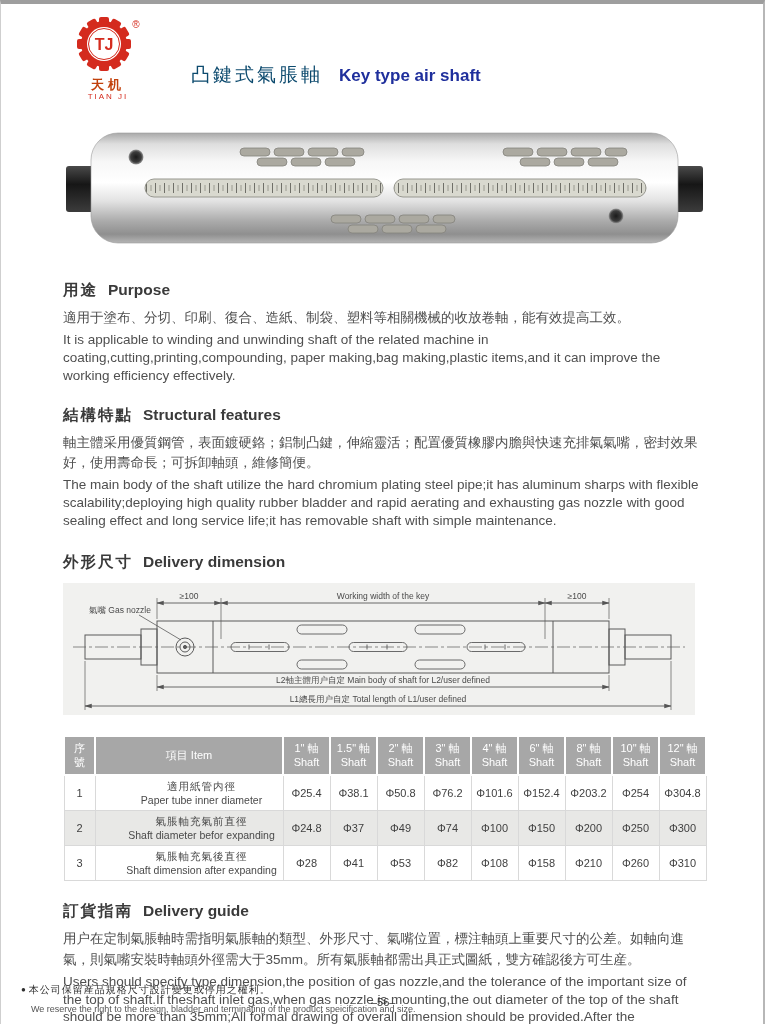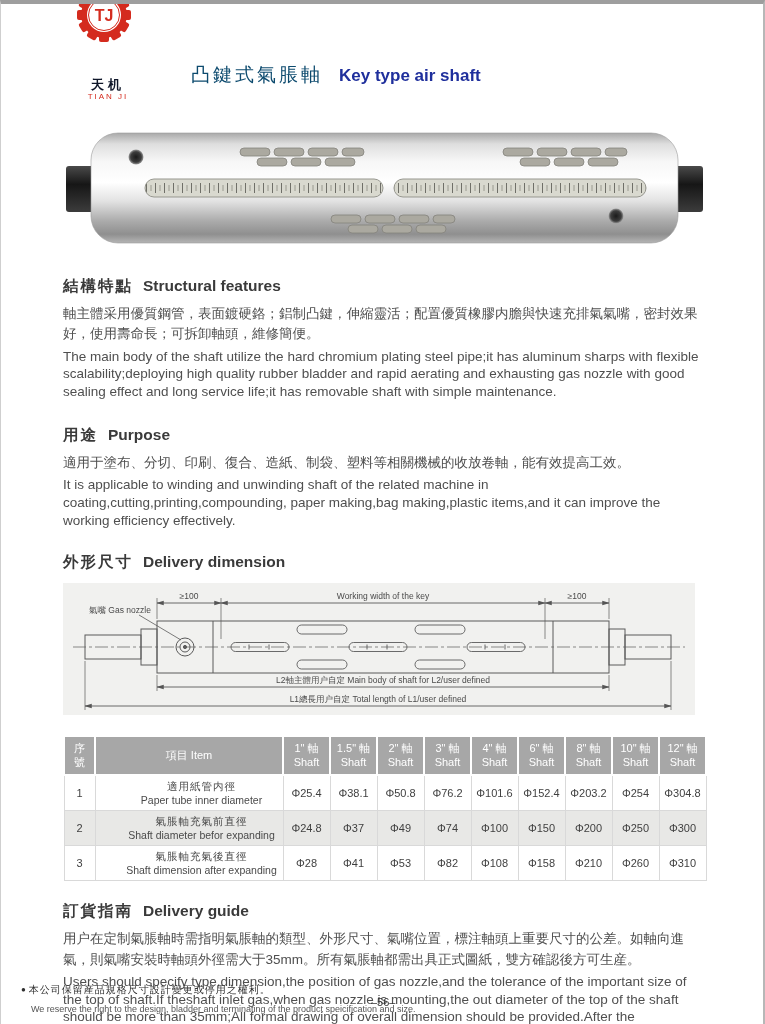--- a/index.html
+++ b/index.html
@@ -7,21 +7,21 @@
   .page{
     position:relative; width:765px; height:1024px; margin:0 auto; background:#ffffff;
     border-top:4px solid #9e9e9e; border-left:1px solid #cfcfcf; border-right:2px solid #b7b7b7;
     overflow:hidden;
   }
   .content{ padding:0 58px 0 62px; }
 
   
   .header{ display:flex; align-items:flex-end; margin-top:18px; height:80px; }
   .logo-block{ width:90px; text-align:center; position:relative; }
-  .logo-zh{ color:#0f172a; font-size:13px; font-weight:bold; letter-spacing:4px; line-height:1.1;margin-top:29px; }
+  .logo-zh{ color:#c2410c; font-size:13px; font-weight:bold; letter-spacing:4px; line-height:1.1; }
   .logo-en{ color:#d42b1e; font-size:8px; font-weight:normal; letter-spacing:2px; line-height:1.2; }
   .titles{ display:flex; align-items:baseline; margin-left:38px; padding-bottom:14px; }
   .title-zh{ color:#0c4a6e; font-size:19px; font-weight:normal; letter-spacing:3px; }
   .title-en{ color:#1f2f9c; font-size:17px; font-weight:bold; margin-left:16px; }
 
   
   .photo{ margin-top:24px; width:643px; height:126px; }
 
   
   .sec{ margin-top:0; }
@@ -192,37 +192,37 @@
           <rect x="302" y="89" width="30" height="8" rx="4"></rect>
         <rect x="336" y="89" width="30" height="8" rx="4"></rect>
           <rect x="370" y="89" width="22" height="8" rx="4"></rect>
         <rect x="285" y="99" width="30" height="8" rx="4"></rect>
           <rect x="319" y="99" width="30" height="8" rx="4"></rect>
         <rect x="353" y="99" width="30" height="8" rx="4"></rect>
       </g>
     </svg>
 
     
+    <div class="sec mt-purpose">
+      <div class="sec-h">
+        <span class="zh">用途</span>
+        <span class="en">Purpose</span>
+      </div>
+      <div class="para-zh">適用于塗布、分切、印刷、復合、造紙、制袋、塑料等相關機械的收放卷軸，能有效提高工效。</div>
+      <div class="para-en">It is applicable to winding and unwinding shaft of the related machine in coating,cutting,printing,compounding, paper making,bag making,plastic items,and it can improve the working efficiency effectively.</div>
+    </div>
+
+    
     <div class="sec mt-features">
       <div class="sec-h">
         <span class="zh">結構特點</span>
         <span class="en">Structural features</span>
       </div>
       <div class="para-zh">軸主體采用優質鋼管，表面鍍硬鉻；鋁制凸鍵，伸縮靈活；配置優質橡膠内膽與快速充排氣氣嘴，密封效果好，使用壽命長；可拆卸軸頭，維修簡便。</div>
       <div class="para-en">The main body of the shaft utilize the hard chromium plating steel pipe;it has aluminum sharps with flexible scalability;deploying high quality rubber bladder and rapid aerating and exhausting gas nozzle with good sealing effect and long service life;it has removable shaft with simple maintenance.</div>
-    </div>
-
-    
-    <div class="sec mt-purpose">
-      <div class="sec-h">
-        <span class="zh">用途</span>
-        <span class="en">Purpose</span>
-      </div>
-      <div class="para-zh">適用于塗布、分切、印刷、復合、造紙、制袋、塑料等相關機械的收放卷軸，能有效提高工效。</div>
-      <div class="para-en">It is applicable to winding and unwinding shaft of the related machine in coating,cutting,printing,compounding, paper making,bag making,plastic items,and it can improve the working efficiency effectively.</div>
     </div>
 
     
     <div class="sec mt-outline">
       <div class="sec-h">
         <span class="zh">外形尺寸</span>
         <span class="en">Delivery dimension</span>
       </div>
       <div class="drawing-panel">
         <svg width="632" height="132" viewBox="0 0 632 132">

